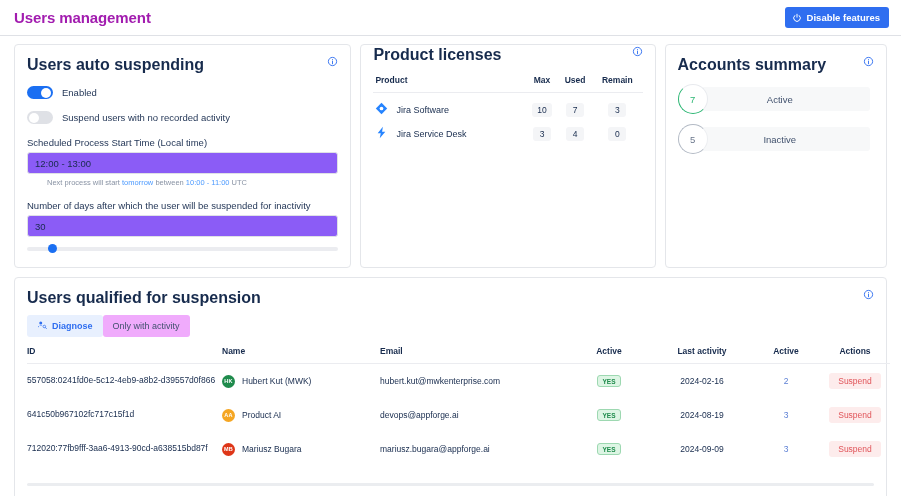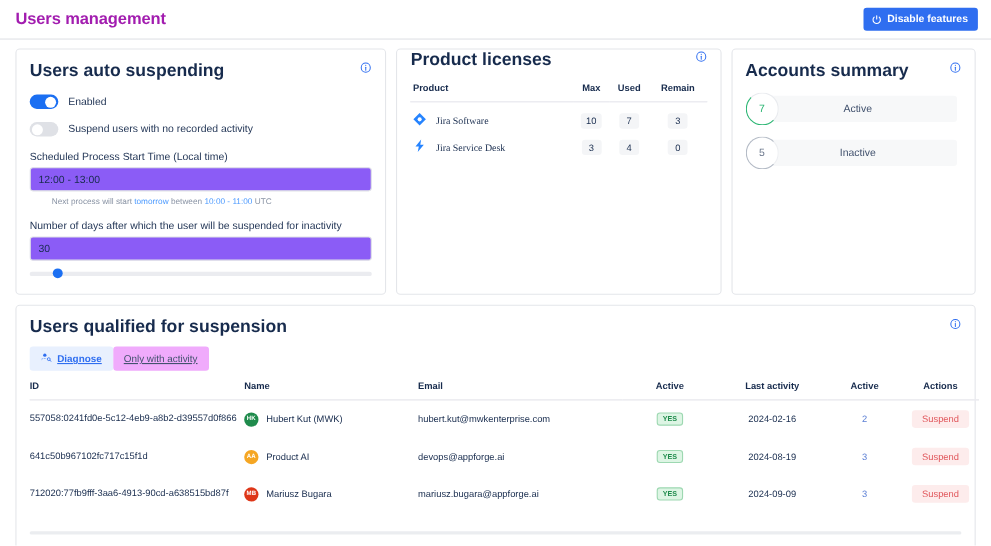--- a/index.html
+++ b/index.html
@@ -79,21 +79,21 @@
   
   .card-lic { width: 300px; padding: 1px 12px 14px 12px; }
   .lic-table { width:100%; border-collapse: collapse; margin-top: 11px; }
   .lic-table th {
     font-size: 8.5px; font-weight: bold; color:#172b4d;
     text-align: center; padding: 0 0 7px 0;
     border-bottom: 1px solid #ebecf0;
   }
   .lic-table th.prod { text-align: left; padding-left: 2px; }
   .lic-table td { padding: 9px 0 0 0; text-align: center; font-size: 9px; color:#172b4d; }
-  .lic-table td.prod { text-align: center; padding-left: 2px; font-family: Liberation Serif, serif; }
+  .lic-table td.prod { text-align: center; padding-left: 2px; }
   .prod-cell { display:flex; align-items:center; gap: 8px; }
   .pill {
     display:inline-block; min-width: 18px;
     background:#f4f5f7; border-radius:3px;
     padding: 2px 5px; font-size: 8.5px; color:#172b4d;
   }
 
   
   .card-acc { width: 226px; padding: 11px 12px 14px 12px; }
   .acc-row { display:flex; align-items:center; margin-top: 10px; position:relative; height: 30px; }
@@ -111,21 +111,21 @@
     position:relative; z-index:1; flex:1;
     text-align:center; font-size: 9.5px; color:#42526e; padding-right: 22px;
   }
 
   
   .card-users { margin-top: 9px; padding: 11px 12px 0 12px; height: 228px; }
   .tabs { display:flex; gap:0; margin-top: 8px; }
   .tab {
     display:inline-flex; align-items:center; gap:5px;
     font-size: 9px; padding: 5px 10px; border-radius: 3px;
-    cursor: pointer; font-weight: normal; text-decoration: underline;
+    cursor: pointer; font-weight: normal;
   }
   .tab.active { background:#e8f0fe; color:#2f6ef0; font-weight: bold; }
   .tab.inactive { background:#f0abfc; color:#42526e; }
 
   .users-table { width:100%; border-collapse: collapse; margin-top: 9px; table-layout: fixed; }
   .users-table th {
     font-size: 8.5px; font-weight:bold; color:#172b4d;
     text-align:left; padding: 0 0 7px 0;
     border-bottom: 1px solid #ebecf0;
   }

